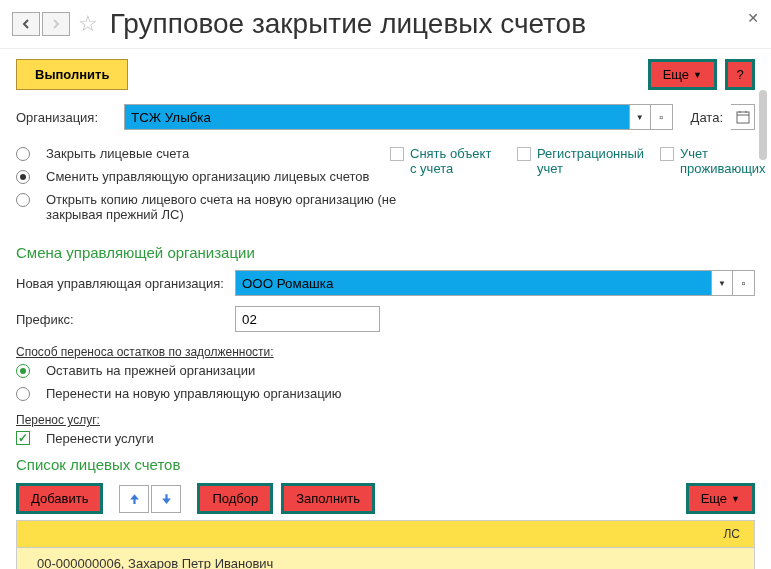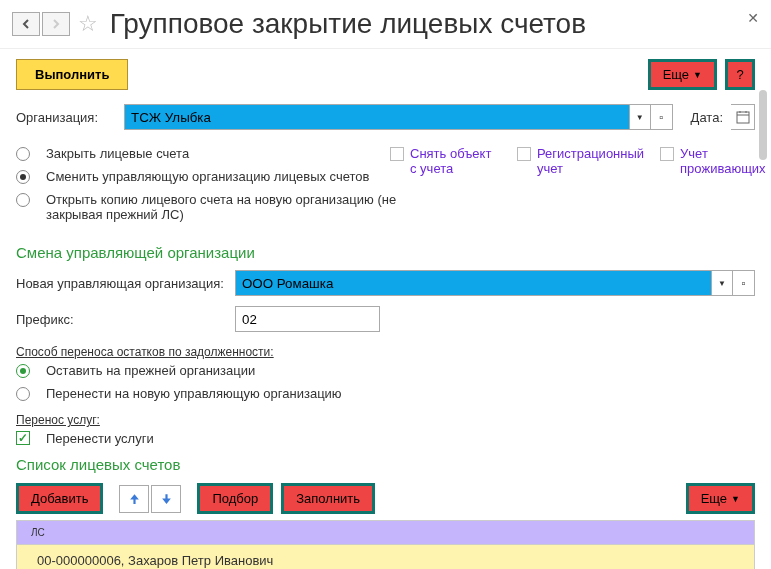--- a/index.html
+++ b/index.html
@@ -30,21 +30,21 @@
     .date-lbl { margin-left: 10px; }
     .date-input { width: 90px; border: 1px solid #aaa; padding: 4px 6px; height: 26px; }
     .cal-btn { width: 24px; height: 26px; border: 1px solid #aaa; border-left: none; background: #fff; display: flex; align-items: center; justify-content: center; cursor: pointer; }
 
     .radio-group { padding: 8px 16px 12px 16px; }
     .radio-row { display: flex; align-items: flex-start; padding: 4px 0; gap: 16px; }
     .radio-circle { width: 14px; height: 14px; border: 1px solid #888; border-radius: 50%; display: flex; align-items: center; justify-content: center; flex-shrink: 0; margin-top: 1px; }
     .radio-dot { width: 6px; height: 6px; background: #333; border-radius: 50%; }
     .radio-lbl { flex: 0 0 auto; max-width: 370px; }
     .checks-right { position: absolute; left: 390px; display: flex; gap: 16px; }
-    .cb { display: flex; align-items: flex-start; gap: 6px; color: #6d28d9; }
+    .cb { display: flex; align-items: flex-start; gap: 6px; color: #0f766e; }
     .cb-box { width: 14px; height: 14px; border: 1px solid #bbb; flex-shrink: 0; margin-top: 1px; }
     .cb-lbl { max-width: 110px; }
 
     .section-title { color: #2e9c3c; font-size: 15px; padding: 6px 16px 4px 16px; }
     .section-body { padding: 0 16px; }
     .form-row { display: flex; align-items: center; padding: 5px 0; gap: 4px; }
     .form-lbl { width: 215px; }
     .prefix-input { width: 145px; border: 1px solid #aaa; padding: 4px 6px; height: 26px; }
 
     .sub-title { text-decoration: underline; font-size: 12px; padding-top: 8px; }
@@ -52,21 +52,21 @@
     .green-radio .radio-dot { background: #2e9c3c; }
     .green-cb { width: 14px; height: 14px; border: 1px solid #2e9c3c; display: flex; align-items: center; justify-content: center; }
     .green-check { color: #2e9c3c; font-size: 12px; font-weight: bold; }
 
     .table-toolbar { display: flex; align-items: center; padding: 6px 16px; gap: 8px; }
     .arrow-btns { display: flex; gap: 2px; margin-left: 8px; }
     .icon-btn { width: 30px; height: 28px; border: 1px solid #aaa; background: #fff; display: flex; align-items: center; justify-content: center; cursor: pointer; }
     .icon-btn svg { width: 13px; height: 13px; }
 
     .table { border: 1px solid #ccc; margin: 0 16px; }
-    .table-header { background: #c4b5fd; padding: 6px 14px; border-bottom: 1px solid #ccc; font-size: 10px; }
+    .table-header { background: #fde047; padding: 6px 14px; border-bottom: 1px solid #ccc; font-size: 12px; text-align: right; }
     .table-row { padding: 8px 20px; border-bottom: 1px solid #eee; }
     .table-row.selected { background: #fff3b0; }
 
     .scrollbar { position: absolute; right: 2px; top: 90px; bottom: 2px; width: 12px; }
     .scroll-thumb { width: 8px; height: 70px; background: #ccc; border-radius: 4px; margin: 0 auto; }
   </style>
 </head>
 <body>
 
 <div class="header">

